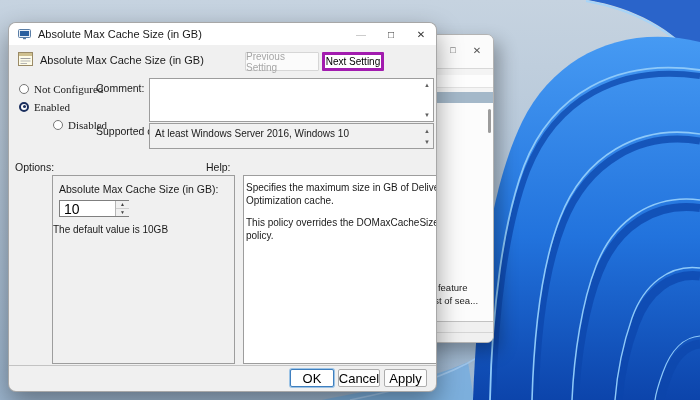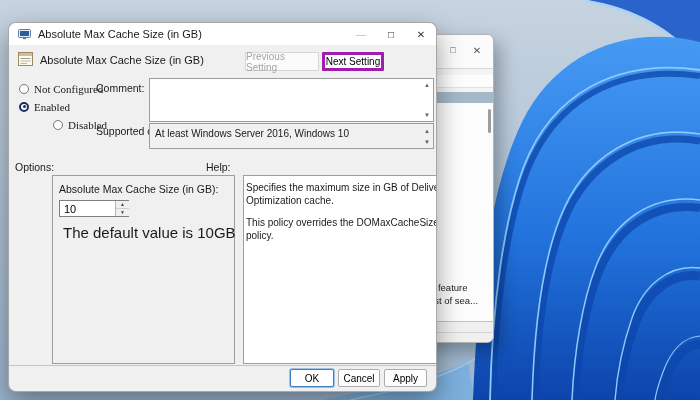--- a/index.html
+++ b/index.html
@@ -64,38 +64,38 @@
   .supported-box { position:absolute; left:140px; top:100px; width:285px; height:26px; background:#f1f1f1;
     border:1px solid #9d9d9d; font-size:10px; color:#1a1a1a; padding:4px 16px 0 5px; }
   .mini-arrow { position:absolute; font-size:6px; color:#5f5f5f; line-height:6px; }
 
   .group-box { position:absolute; top:152px; height:189px; border:1px solid #9d9d9d;margin-left:37px; }
   .options-box { left:6px; width:183px; background:#f0f0f0; }
   .help-box { left:197px; width:227px; background:#fff; }
   .opt-label { position:absolute; left:6px; top:7px; font-size:10.5px; color:#1a1a1a; white-space:nowrap; }
   .spinner { position:absolute; left:6px; top:24px; width:70px; height:17px; border:1px solid #7f7f7f; background:#fff; }
   .spinner input { position:absolute; left:0; top:0; width:55px; height:15px; border:none; outline:none;
-    font-size:11px; font-family:"Liberation Sans",sans-serif; padding-left:4px; color:#000; background:transparent; }
+    font-size:14px; font-family:"Liberation Sans",sans-serif; padding-left:4px; color:#000; background:transparent; }
   .spin-btns { position:absolute; right:0; top:0; width:13px; height:15px; border-left:1px solid #b5b5b5; }
   .spin-btn { width:13px; height:7.5px; background:#f0f0f0; display:flex; align-items:center; justify-content:center;
     font-size:5px; color:#444; line-height:5px; }
   .spin-btn.up { border-bottom:1px solid #cfcfcf; }
-  .opt-hint { position:absolute; left:10px; top:48px; font-size:15px; color:#1a1a1a; white-space:nowrap; }
+  .opt-hint { position:absolute; left:0; top:48px; font-size:10px; color:#1a1a1a; white-space:nowrap; }
 
   .help-text { position:absolute; left:0; top:0; right:13px; bottom:0; padding:5px 4px 5px 2px;
     font-size:10px; line-height:1.3; color:#1a1a1a; overflow:hidden; }
   .help-text p { margin-bottom:9px; }
   .help-scrollbar { position:absolute; right:0; top:0; width:13px; height:100%; background:#f1f1f1;
     border-left:1px solid #dcdcdc; }
   .hs-arrow { position:absolute; left:0; width:13px; height:12px; display:flex; align-items:center;
     justify-content:center; font-size:6px; color:#555; }
   .hs-up { top:0; }  .hs-down { bottom:0; }
 
   .btn-separator { position:absolute; left:0; top:342px; width:100%; border-top:1px solid #c3c3c3; }
-  .dlg-btn { position:absolute; top:346px; height:18px; font-size:10px; color:#000; background:#fdfdfd;
+  .dlg-btn { position:absolute; top:346px; height:18px; font-size:13px; color:#000; background:#fdfdfd;
     border:1px solid #adadad; border-radius:2px; display:flex; align-items:center; justify-content:center; }
   .ok-btn { left:281px; width:44px; border:1px solid #3f7fbf; box-shadow:0 0 0 1px #9cc3e5; background:#fff; }
   .cancel-btn { left:329px; width:42px; }
   .apply-btn { left:375px; width:43px; }
 </style>
 </head>
 <body>
 
 <svg class="wallpaper" viewBox="0 0 700 400" xmlns="http://www.w3.org/2000/svg">
   <defs>

